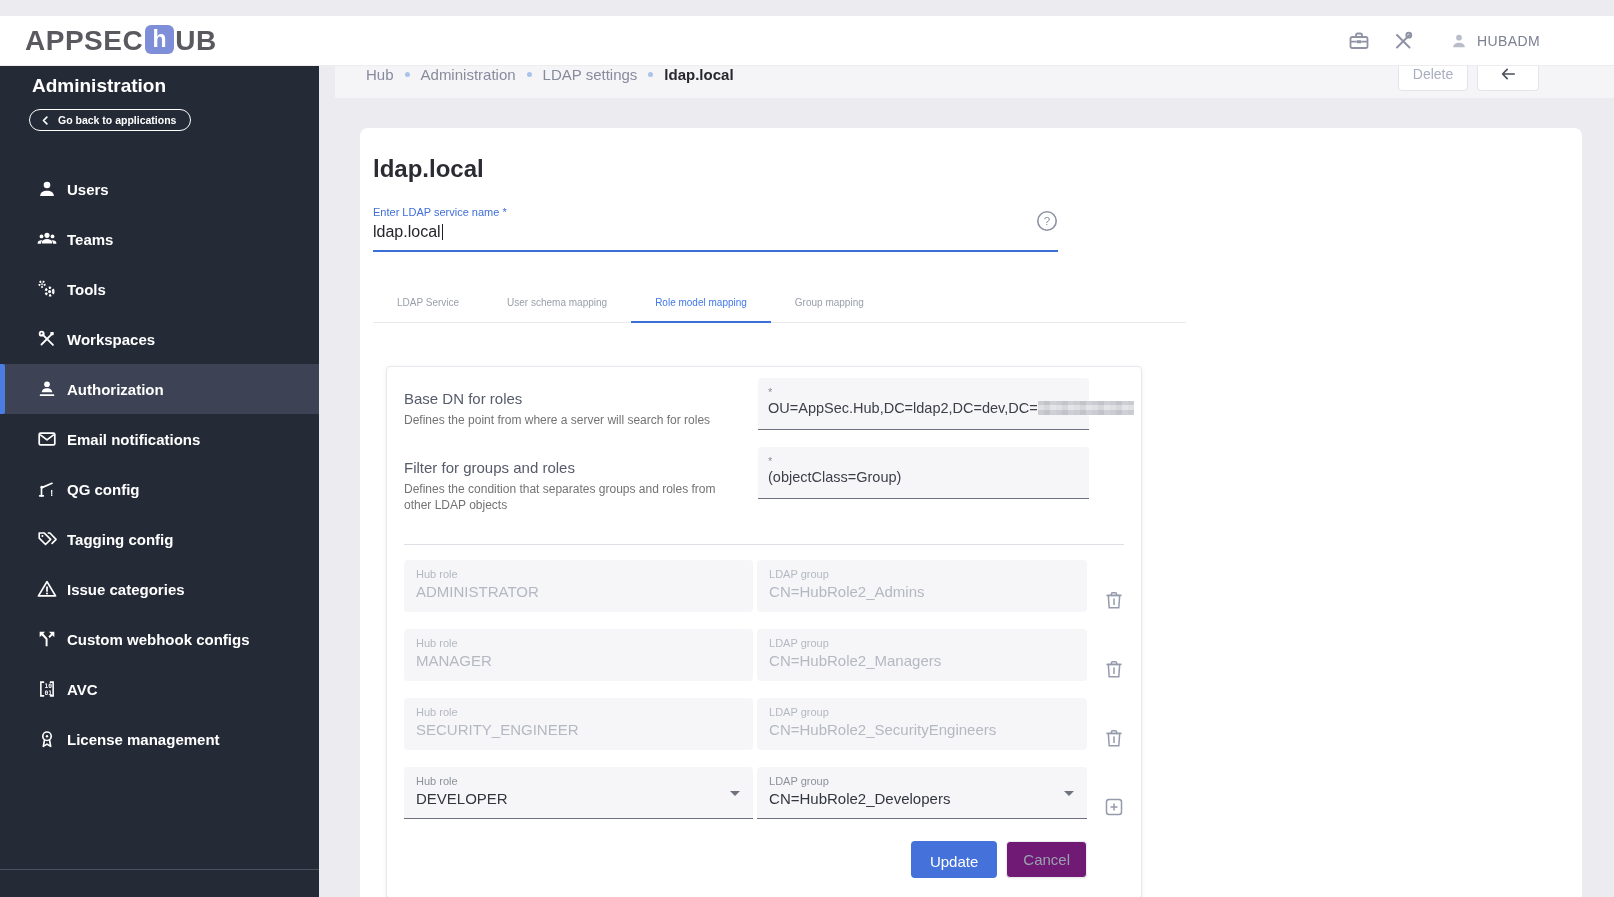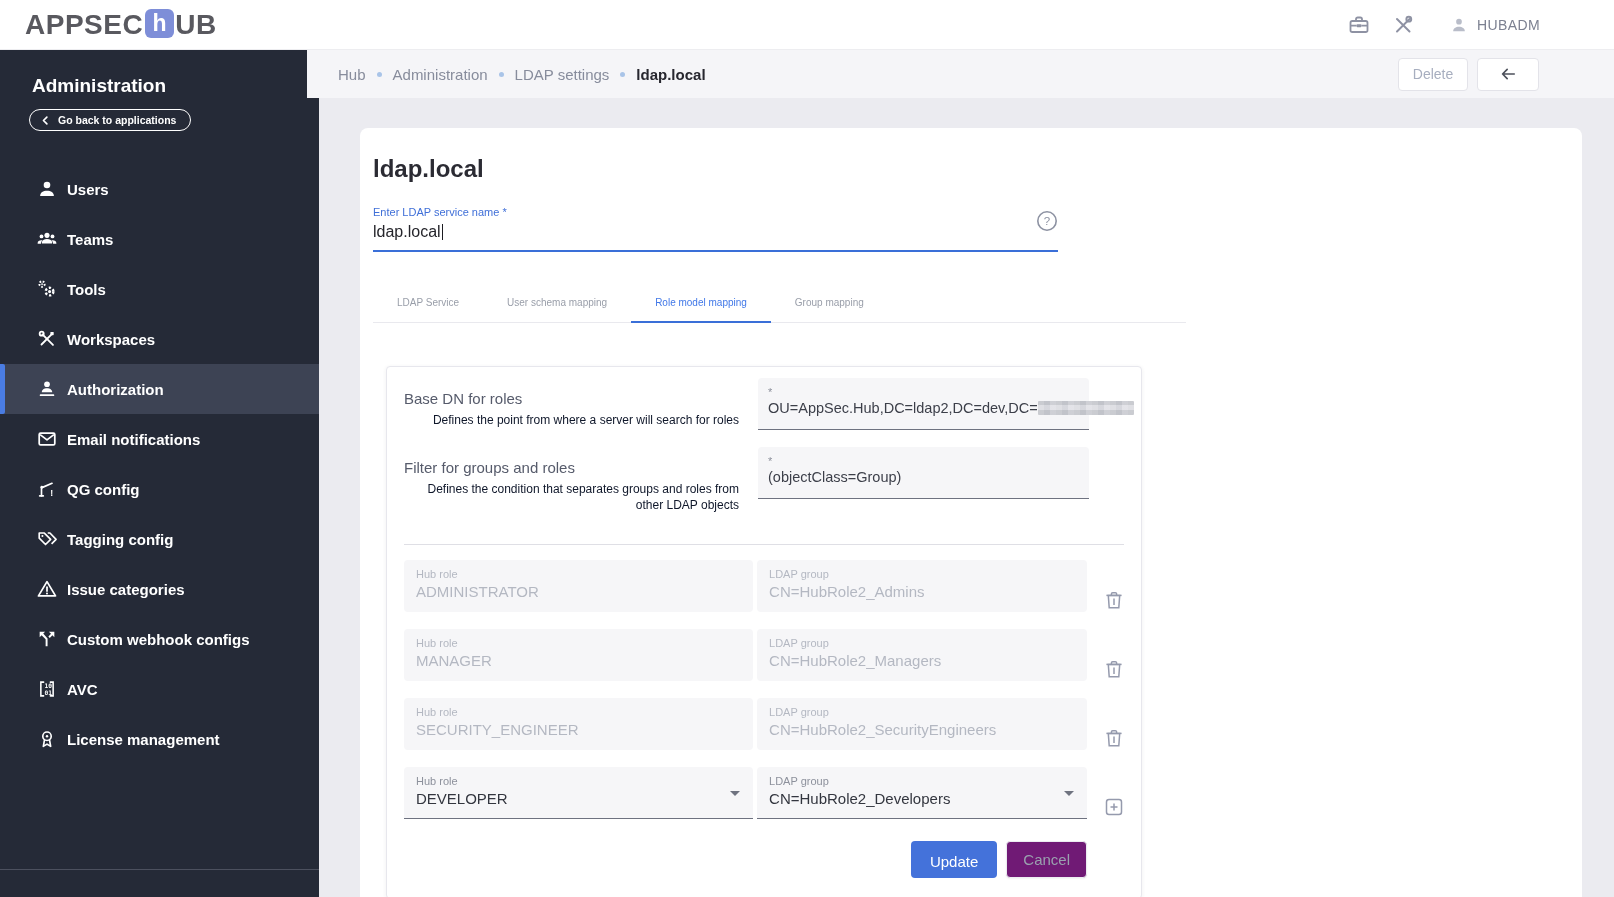--- a/index.html
+++ b/index.html
@@ -2,21 +2,21 @@
 <html><head>
 <meta charset="utf-8">
 <style>
   * { box-sizing: border-box; }
   html,body { margin:0; padding:0; }
   body {
     width:1614px; height:897px; position:relative; overflow:hidden;
     font-family:"Liberation Sans", sans-serif; background:#ebebf0; color:#333;
   }
   
-  .topbar { position:absolute; top:0; left:0; width:1614px; height:50px; background:#fff;
+  .topbar { position:absolute; top:16px; left:0; width:1614px; height:50px; background:#fff;
             border-bottom:1px solid #ededf0; display:flex; align-items:center; z-index:10; }
   .logo { margin-left:25px; display:flex; align-items:center; font-weight:700; font-size:28px;
           color:#59595f; letter-spacing:0.5px; }
   .logo-badge { width:29px; height:29px; background:#7e8ed8; border-radius:6px; color:#fff;
                 display:flex; align-items:center; justify-content:center; font-size:23px;
                 font-weight:700; margin:0 1px 2px 2px; }
   .topbar-right { margin-left:auto; margin-right:74px; display:flex; align-items:center; gap:20px; }
   .hicon { width:24px; height:24px; cursor:pointer; }
   .user-chip { display:flex; align-items:center; gap:8px; margin-left:14px; cursor:pointer; }
   .user-chip .uname { font-size:14px; color:#7c8191; letter-spacing:0.4px; }
@@ -31,21 +31,21 @@
   .nav { margin-top:33px; }
   .nav-item { height:50px; display:flex; align-items:center; padding-left:36px; gap:9px;
               color:#fff; font-size:15px; font-weight:700; position:relative; cursor:pointer; }
   .nav-item.selected { background:#3d4354; }
   .nav-item.selected::before { content:""; position:absolute; left:0; top:0; bottom:0; width:5px;
               background:#4a7ce2; border-radius:0 2px 2px 0; }
   .nav-icon { width:22px; height:22px; flex:0 0 22px; }
   .sidebar-divider { position:absolute; bottom:27px; left:0; right:0; height:1px; background:#4c505e; }
 
   
-  .crumbbar { position:absolute; top:50px; left:307px; right:0; height:48px; background:#f5f5f8;
+  .crumbbar { position:absolute; top:50px; left:335px; right:0; height:48px; background:#f5f5f8;
               display:flex; align-items:center; }
   .breadcrumb { margin-left:31px; display:flex; align-items:center; gap:11px; font-size:15px; color:#878c9c; }
   .crumb-link { cursor:pointer; }
   .crumb-dot { width:5px; height:5px; border-radius:50%; background:#a9c4e8; }
   .crumb-current { color:#27272f; font-weight:700; }
   .crumb-actions { margin-left:auto; margin-right:75px; display:flex; gap:9px; }
   .btn-delete { width:70px; height:33px; background:#fff; border:1px solid #e3e3e9; border-radius:4px;
                 color:#a7aebf; font-size:14px; font-family:"Liberation Sans",sans-serif; cursor:pointer; }
   .btn-back { width:62px; height:33px; background:#fff; border:1px solid #e3e3e9; border-radius:4px;
               display:flex; align-items:center; justify-content:center; cursor:pointer; }
@@ -68,21 +68,21 @@
   .tab { padding:15px 24px 13px; font-size:10px; color:#999ea9; border-bottom:2px solid transparent;
          margin-bottom:-1px; cursor:pointer; white-space:nowrap; }
   .tab.active { color:#4178e8; border-bottom-color:#3a6fd8; }
 
   
   .card { margin:43px 0 0 13px; width:756px; background:#fff; border:1px solid #e7e7ed;
           border-radius:4px; box-shadow:0 1px 4px rgba(40,40,60,.07); padding:11px 0 14px 17px; }
   .field-row { display:flex; margin-bottom:17px; }
   .field-info { width:354px; padding-top:12px; }
   .field-name { font-size:15px; color:#565b6b; }
-  .field-desc { font-size:12px; color:#0f172a; margin-top:5px; line-height:1.35; width:335px;text-align:right; }
+  .field-desc { font-size:12px; color:#737373; margin-top:5px; line-height:1.35; width:335px; }
   .field-box { width:331px; height:52px; background:#f6f6f8; border-bottom:1px solid #6e7280;
                border-radius:4px 4px 0 0; padding:8px 0 0 10px; cursor:text; }
   .req { font-size:11px; color:#8d919c; }
   .field-value { font-size:14.5px; color:#3c3f49; margin-top:2px; white-space:nowrap; }
   .redacted { display:inline-block; width:96px; height:14px; vertical-align:-2px; border-radius:1px;
       background-image:
         repeating-linear-gradient(0deg, rgba(190,192,198,.55) 0 5px, rgba(228,228,233,.55) 5px 10px),
         repeating-linear-gradient(90deg, #d9dade 0 6px, #c6c8cf 6px 12px, #e3e3e8 12px 18px); }
 
   .card-divider { width:720px; height:1px; background:#dfdfe5; margin:31px 0 15px 0; }

